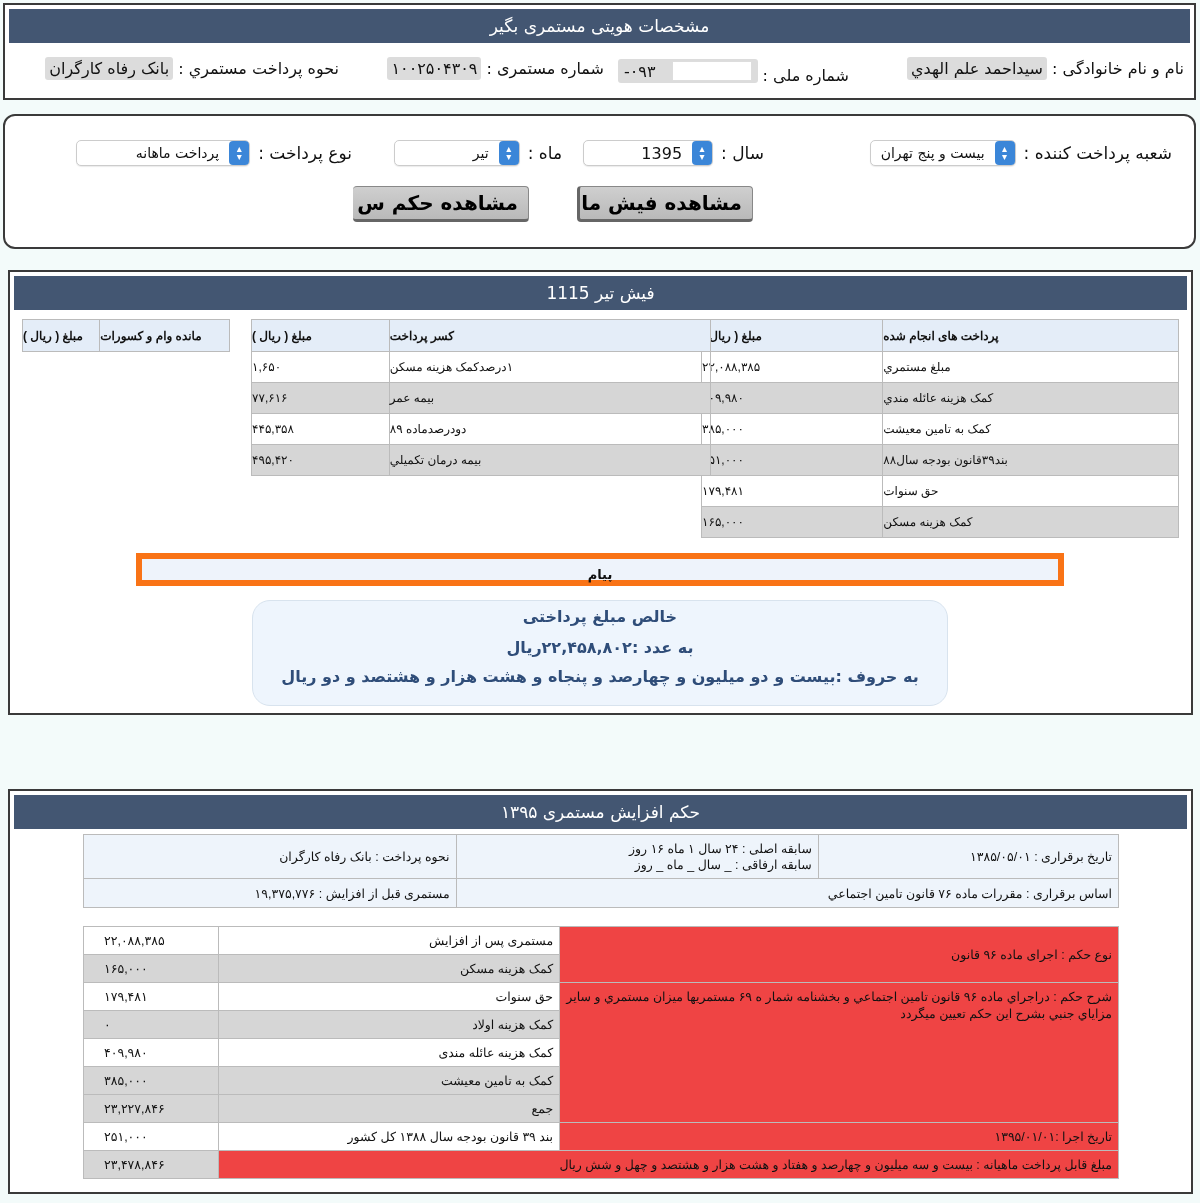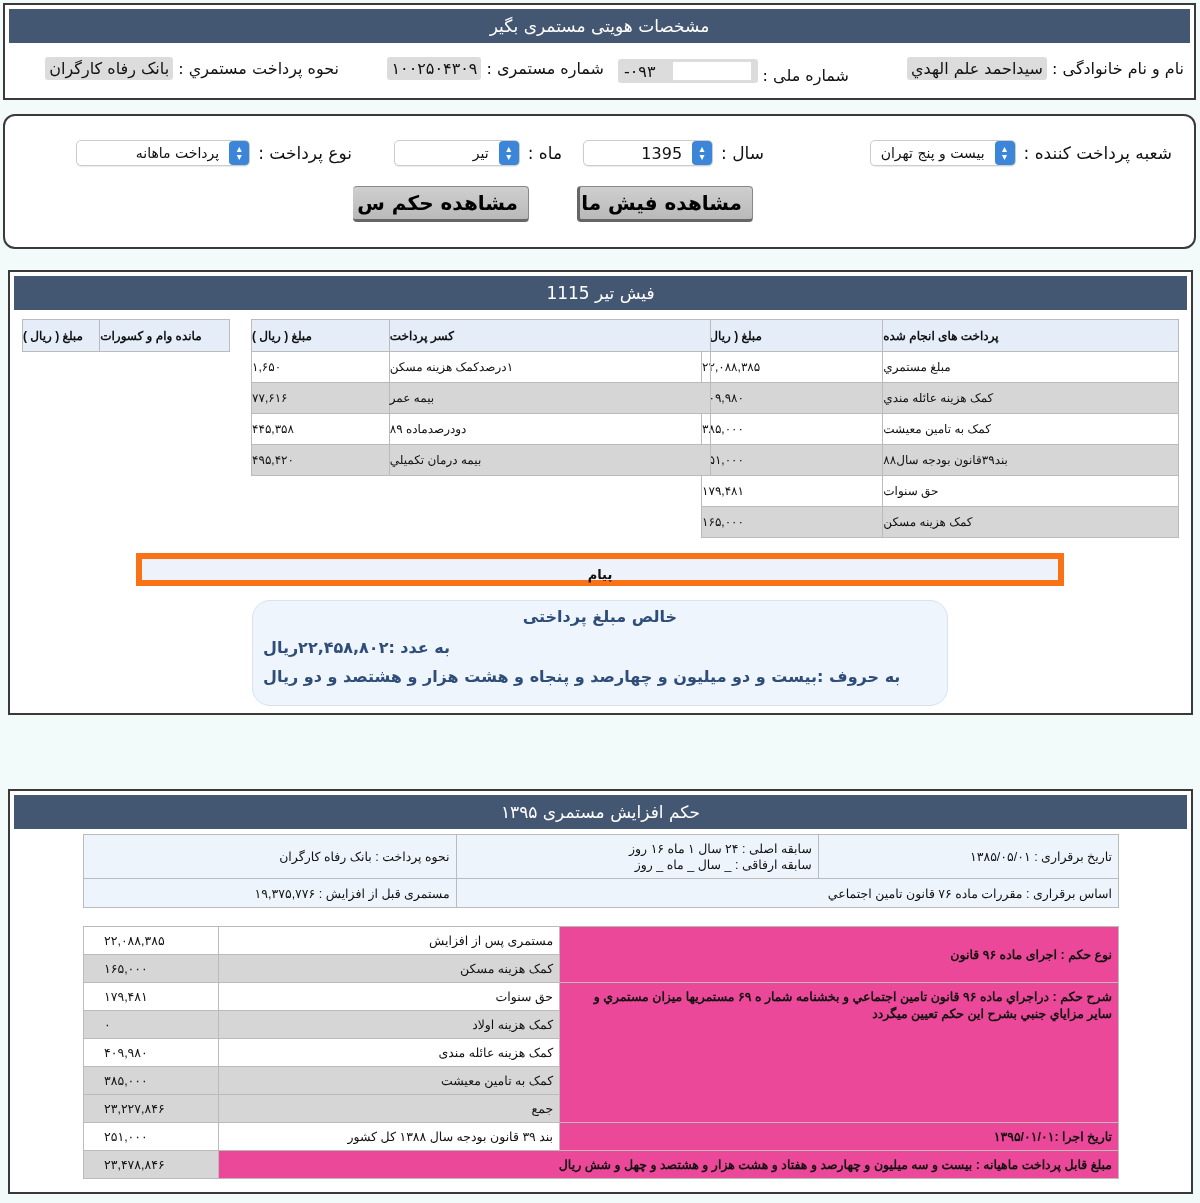--- a/index.html
+++ b/index.html
@@ -67,29 +67,29 @@
     position: absolute; left: 126px; width: 928px; top: 281px; height: 33px;
     background: #eef3fb; border: 6px solid #f97316; text-align: center; line-height: 31px;
     font-weight: bold; font-size: 13px;
   }
   .net-box {
     position: absolute; left: 242px; width: 696px; top: 328px; height: 106px;
     background: #eef5fd; border: 1px solid #d8e3ee; border-radius: 18px;
     color: #2f4d79; font-weight: bold; padding: 6px 10px;
   }
   .net-title { text-align: center; font-size: 16px; margin-bottom: 12px; }
-  .net-line { font-size: 16px; margin-bottom: 10px; text-align: left; }
+  .net-line { font-size: 16px; margin-bottom: 10px; text-align: center; }
   
   #p-decree { left: 8px; top: 789px; width: 1185px; height: 405px; }
   .dec-top { position: absolute; right: 72px; top: 43px; width: 1036px; font-size: 12.5px; }
   .dec-top td { text-align: right; background: #eef4fb; height: 29px; padding: 2px 6px; }
   .dec-main { position: absolute; right: 72px; top: 135px; width: 1036px; font-size: 12.5px; }
   .dec-main td { text-align: right; height: 28px; padding: 0 6px; }
   .dec-main td.num { text-align: left; direction: ltr; padding-left: 20px; }
-  .dec-main td.blue { background: #ec4899; font-weight: bold; }
+  .dec-main td.blue { background: #ef4444; font-weight: normal; }
   .dec-main tr.alt td.lab, .dec-main tr.alt td.num { background: #d6d6d6; }
 </style>
 </head>
 <body>
 
 <div class="panel" id="p-identity">
   <div class="panel-title">مشخصات هویتی مستمری بگیر</div>
   <div class="id-row" style="right:10px;">
     <span>نام و نام خانوادگی :</span>
     <span class="id-val">سیداحمد علم الهدي</span>

